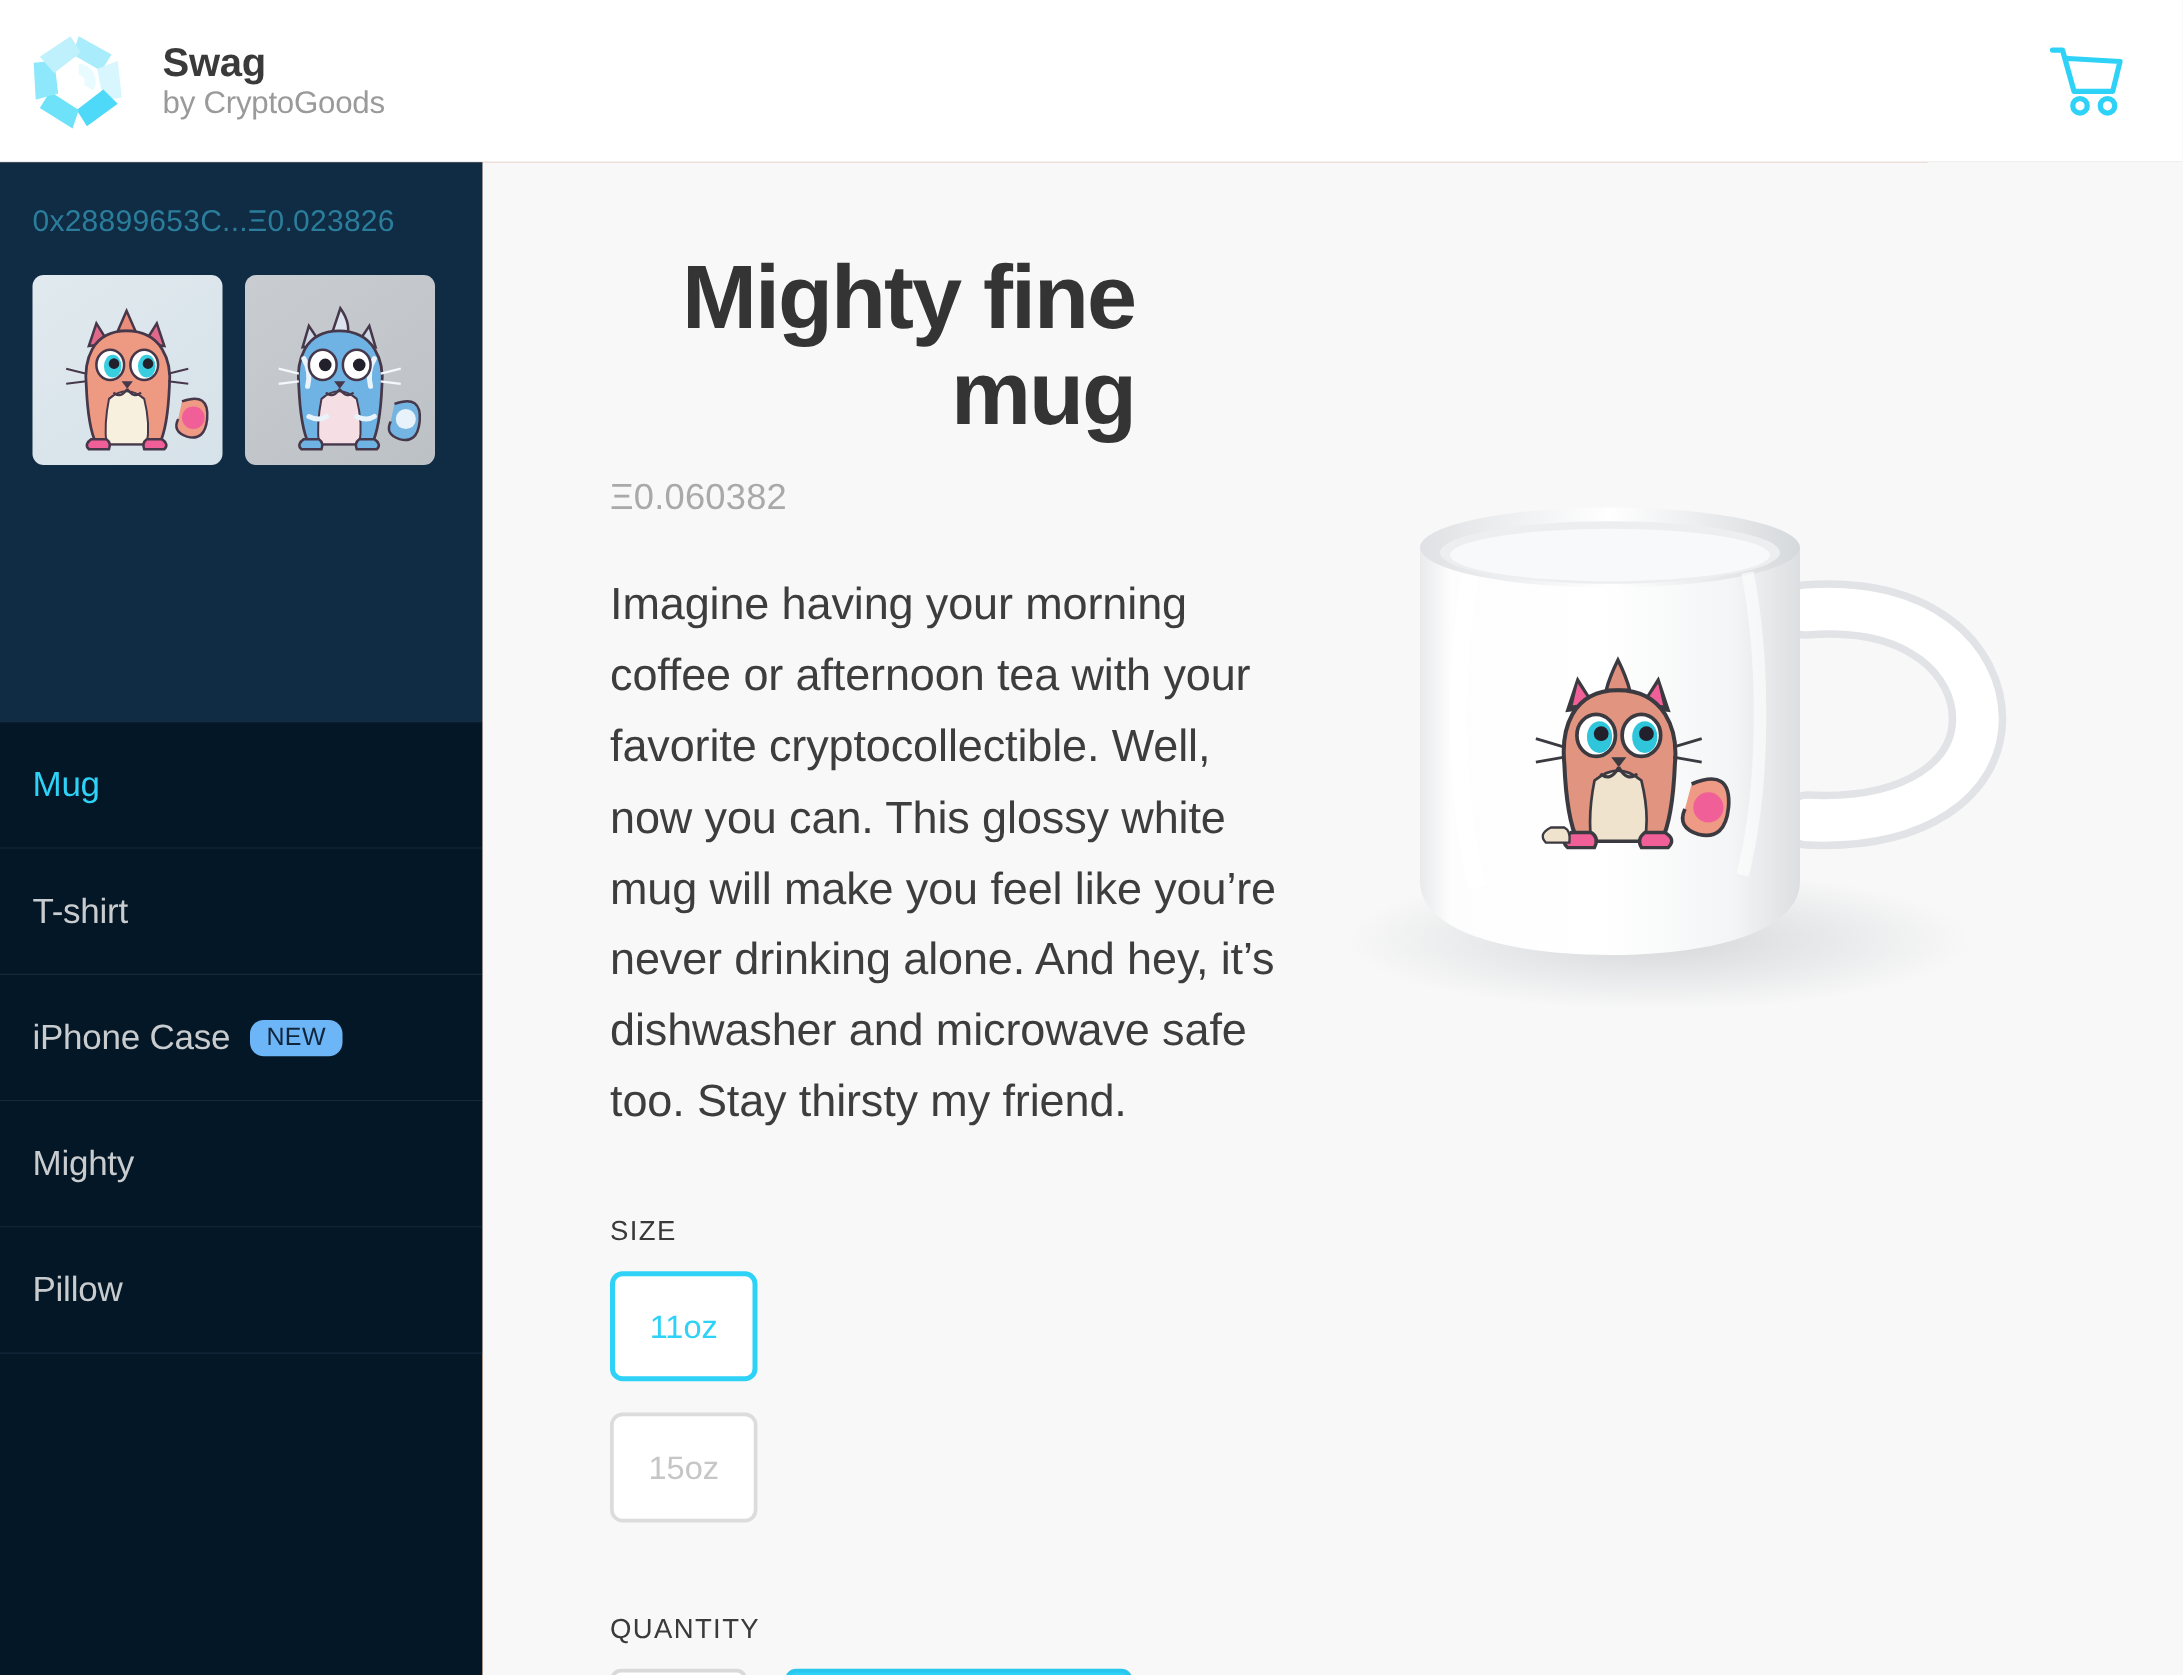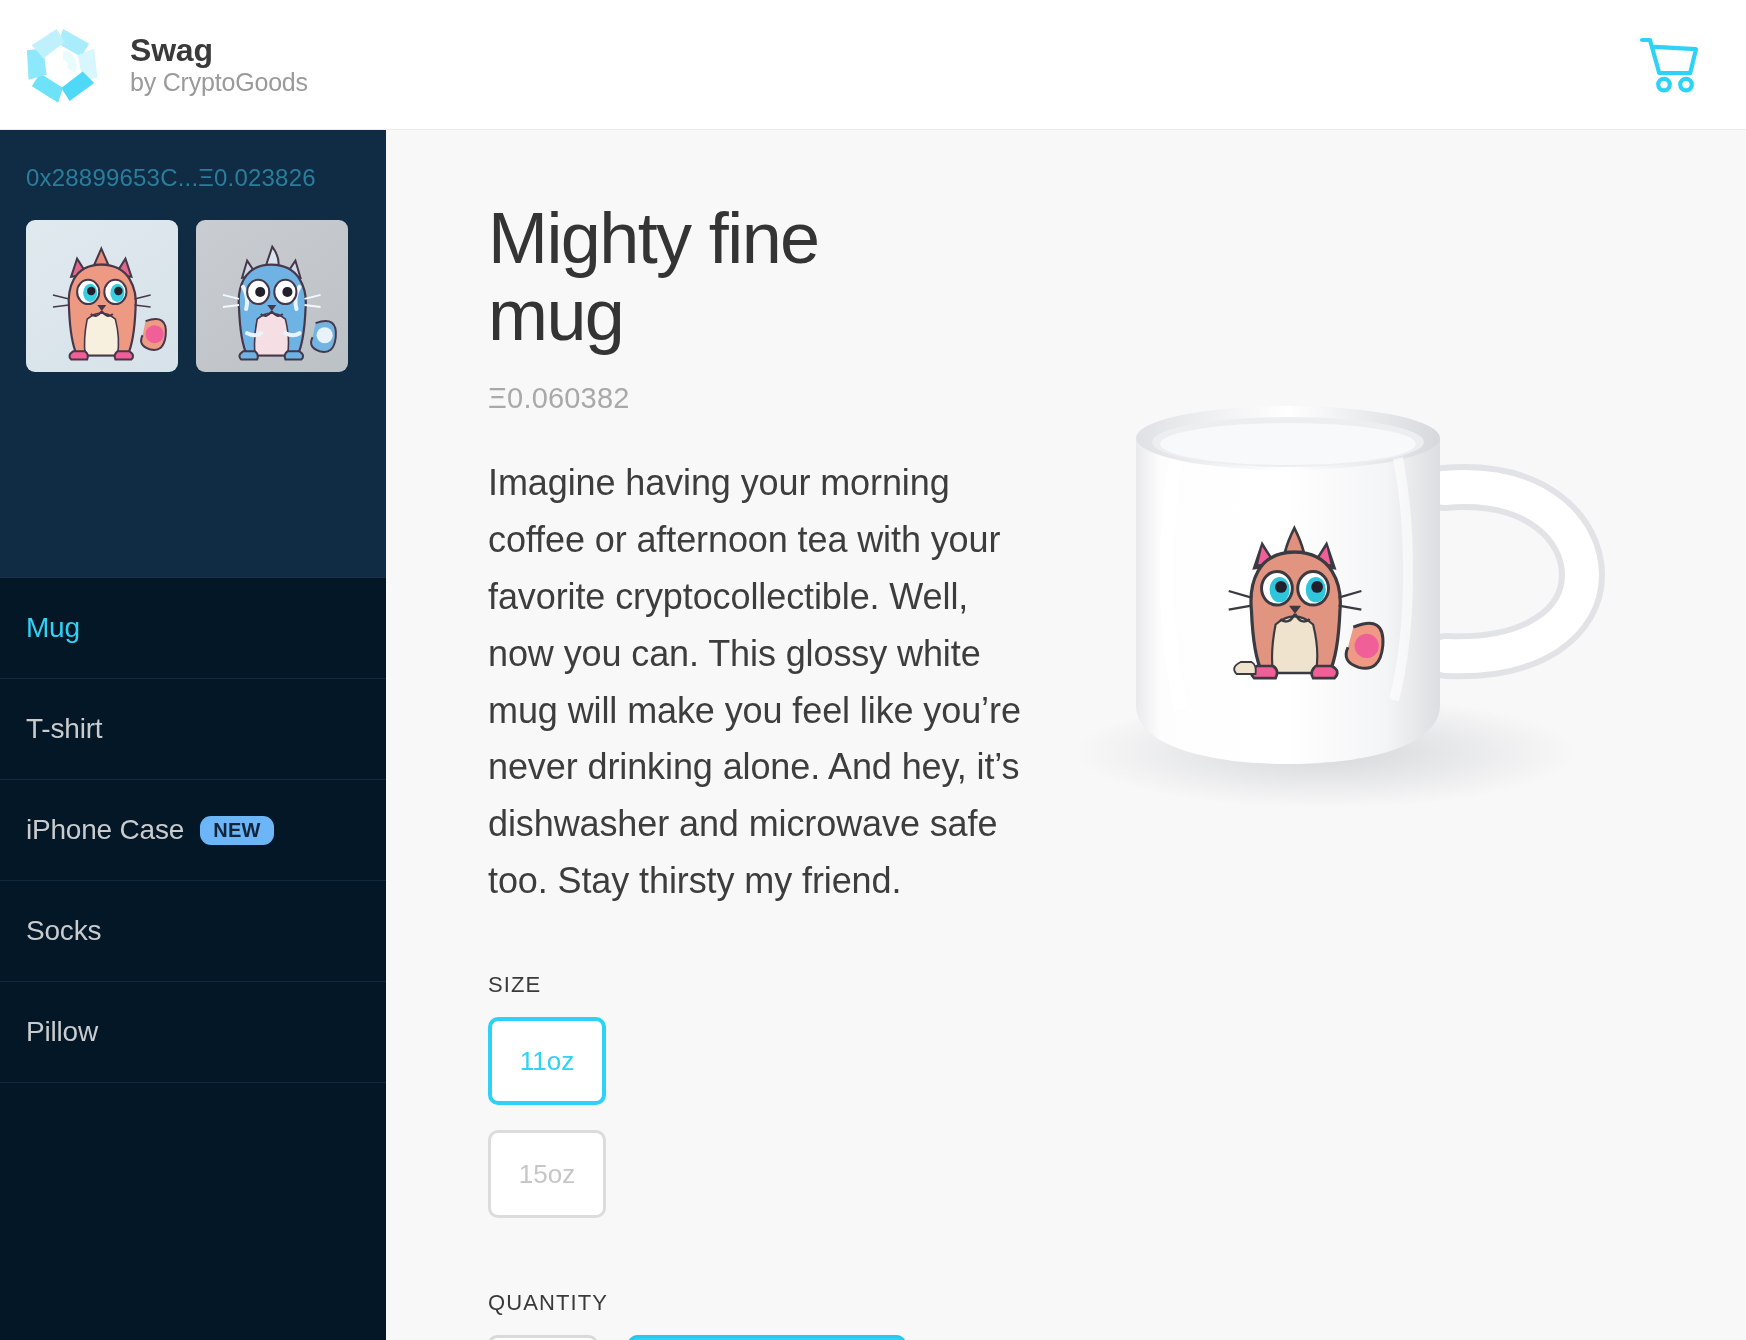--- a/index.html
+++ b/index.html
@@ -69,38 +69,39 @@
     font-size: 28px;
     letter-spacing: -0.2px;
     cursor: pointer;
     background: #041726;
   }
   .nav-item.active { color: #2ed2f7; }
   .badge-new {
     margin-left: 16px;
     background: #6cb5f7;
     color: #10243a;
-    font-size: 20px; font-weight: bold;
+    font-size: 20px; font-weight: normal;
     border-radius: 11px;
     padding: 4px 13px 5px 13px;
     letter-spacing: 0.3px;
     line-height: 1;
   }
 
   
   .main {
     position: absolute; top: 130px; left: 386px;
     width: 1360px; height: 1210px;
     background: #f8f8f8;
   }
   .detail { position: absolute; left: 102px; top: 70px; width: 560px; }
   .title {
-    font-size: 72px; font-weight: normal; color: #343434;
+    font-size: 72px; font-weight: bold; color: #343434;
     line-height: 1.07; letter-spacing: -1.6px;
     max-width: 420px;
+    text-align: right;
   }
   .price {
     margin-top: 28px;
     font-size: 29px; color: #a9a9a9; letter-spacing: 0.2px;
   }
   .desc {
     margin-top: 40px;
     font-size: 36px; color: #3d3d3d;
     line-height: 1.58; letter-spacing: -0.1px;
     max-width: 546px;
@@ -252,21 +253,21 @@
         <span>Mug</span>
       </div>
       <div class="nav-item">
         <span>T-shirt</span>
       </div>
       <div class="nav-item">
         <span>iPhone Case</span>
         <span class="badge-new">NEW</span>
       </div>
       <div class="nav-item">
-        <span>Socks</span>
+        <span>Mighty</span>
       </div>
       <div class="nav-item">
         <span>Pillow</span>
       </div>
     </div>
 
   </div>
 
   <div class="main">
 

